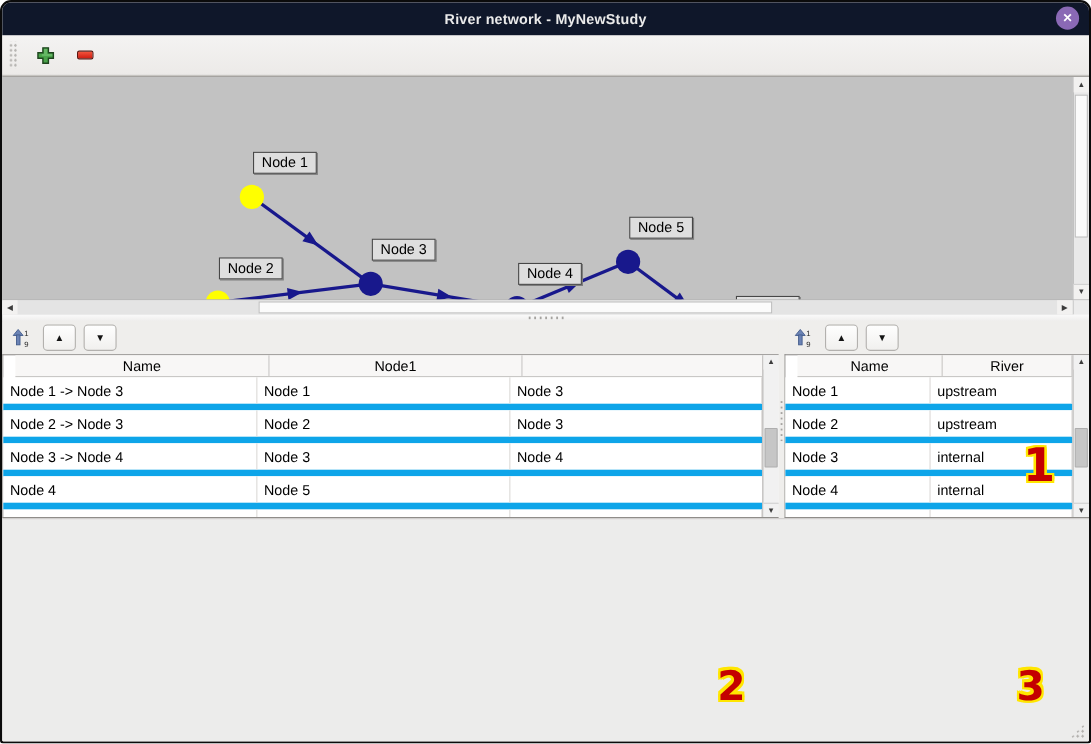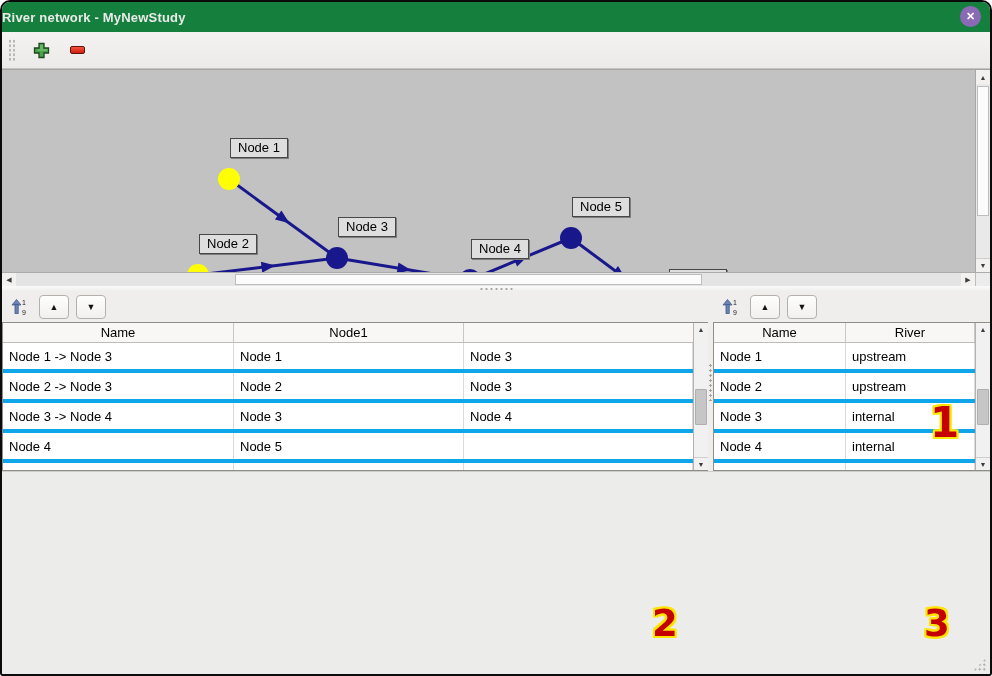--- a/index.html
+++ b/index.html
@@ -1,21 +1,21 @@
 <!DOCTYPE html>
 <html><head>
 <meta charset="utf-8">
 <style>
   html,body{margin:0;padding:0;background:#ffffff;font-family:"Liberation Sans",sans-serif;}
   *{box-sizing:border-box;}
   .window{position:relative;width:992px;height:676px;border:2px solid #0b0b0b;
     border-radius:10px 10px 3px 3px;overflow:hidden;display:flex;flex-direction:column;background:#efeeec;}
 
   
-  .titlebar{flex:0 0 30px;background:#15803d;display:flex;align-items:center;justify-content:flex-start;position:relative;}
+  .titlebar{flex:0 0 30px;background:#0f172a;display:flex;align-items:center;justify-content:center;position:relative;}
   .titlebar .title{color:#eaeaea;font-weight:bold;font-size:13px;letter-spacing:.2px;}
   .close-btn{position:absolute;right:9px;top:4px;width:21px;height:21px;border-radius:50%;
     background:#8a69b5;color:#fff;display:flex;align-items:center;justify-content:center;
     font-size:11px;font-weight:bold;cursor:pointer;}
 
   
   .main-toolbar{flex:0 0 37px;background:linear-gradient(#f4f3f2,#eceae8);border-bottom:1px solid #c6c4c1;
     display:flex;align-items:center;padding-left:6px;gap:14px;}
   .grip-v{width:8px;height:24px;background-image:radial-gradient(circle,#b7b5b2 1px,transparent 1.3px);
     background-size:4px 4.5px;background-position:0 1px;}
@@ -57,24 +57,24 @@
   .panel{display:flex;flex-direction:column;min-width:0;}
   .panel.left{flex:0 0 706px;}
   .panel.right{flex:1;}
   .panel-toolbar{flex:0 0 30px;display:flex;align-items:center;gap:7px;padding-left:4px;}
   .pt-btn{width:30px;height:24px;background:linear-gradient(#fefefe,#f1f0ee);border:1px solid #b3b1ae;
     border-radius:4px;display:flex;align-items:center;justify-content:center;font-size:9px;color:#141414;cursor:pointer;}
   .pt-btn.flat{border-color:transparent;background:transparent;width:26px;}
 
   .table-wrap{flex:1;display:flex;min-height:0;border:1px solid #8f8d8a;border-right:none;background:#fff;}
   .table{flex:1;display:flex;flex-direction:column;min-width:0;}
-  .t-head{display:grid;flex:0 0 20px;background:#f8f7f6;border-bottom:1px solid #bebcba;}
+  .t-head{display:grid;flex:0 0 20px;background:#f8f7f6;border-bottom:1px solid #bebcba;margin-left:11px;}
   .t-head .t-hcell{display:flex;align-items:center;justify-content:center;font-size:13px;color:#000;
     border-right:1px solid #c9c7c5;overflow:hidden;}
-  .t-row{display:grid;flex:0 0 30px;border-bottom:4px solid #0ea5e9;background:#fff;}
+  .t-row{display:grid;flex:0 0 30px;border-bottom:6px solid #0ea5e9;background:#fff;}
   .t-cell{display:flex;align-items:center;padding-left:6px;font-size:13px;color:#000;
     border-right:1px solid #dcdad8;overflow:hidden;white-space:nowrap;}
   .t-filler{flex:1;display:grid;}
   .t-filler div{border-right:1px solid #dcdad8;}
   .cols3 .t-head,.cols3 .t-row,.cols3 .t-filler{grid-template-columns:231px 230px 1fr;}
   .cols2 .t-head,.cols2 .t-row,.cols2 .t-filler{grid-template-columns:132px 1fr;}
   .tv-scroll{flex:0 0 15px;position:relative;background:#f1f1f1;border-left:1px solid #b5b3b1;}
   .tv-scroll .stepper{height:13px;background:#f1f1f1;}
   .tv-thumb{position:absolute;left:1px;right:1px;top:66px;height:36px;background:#c6c6c6;border:1px solid #aeaeae;border-radius:1px;cursor:pointer;}
 

